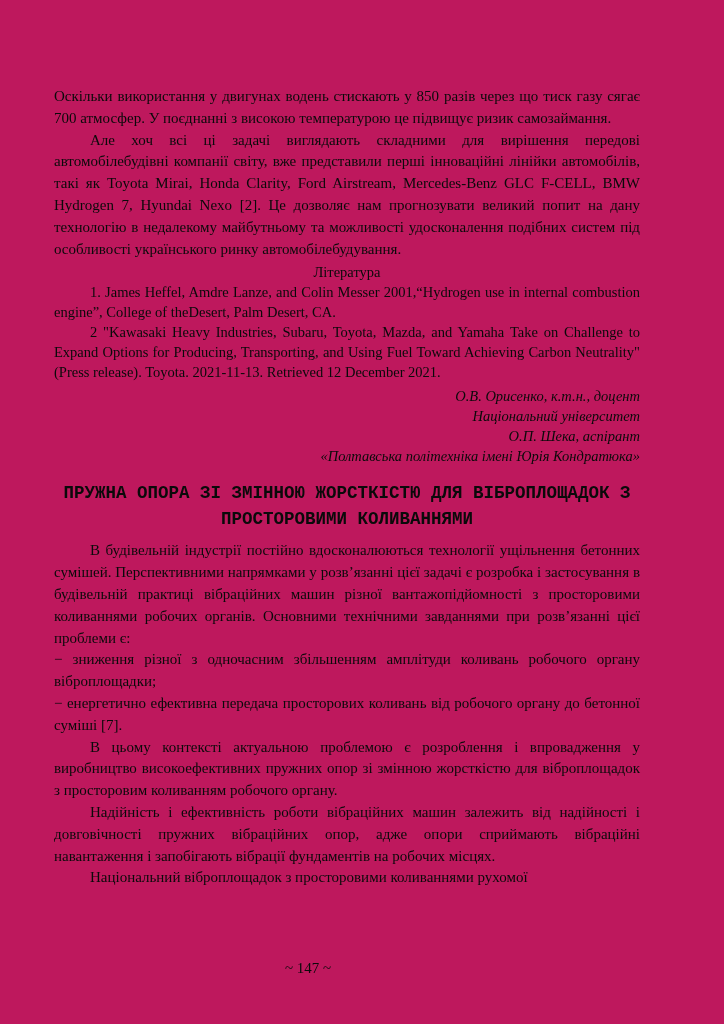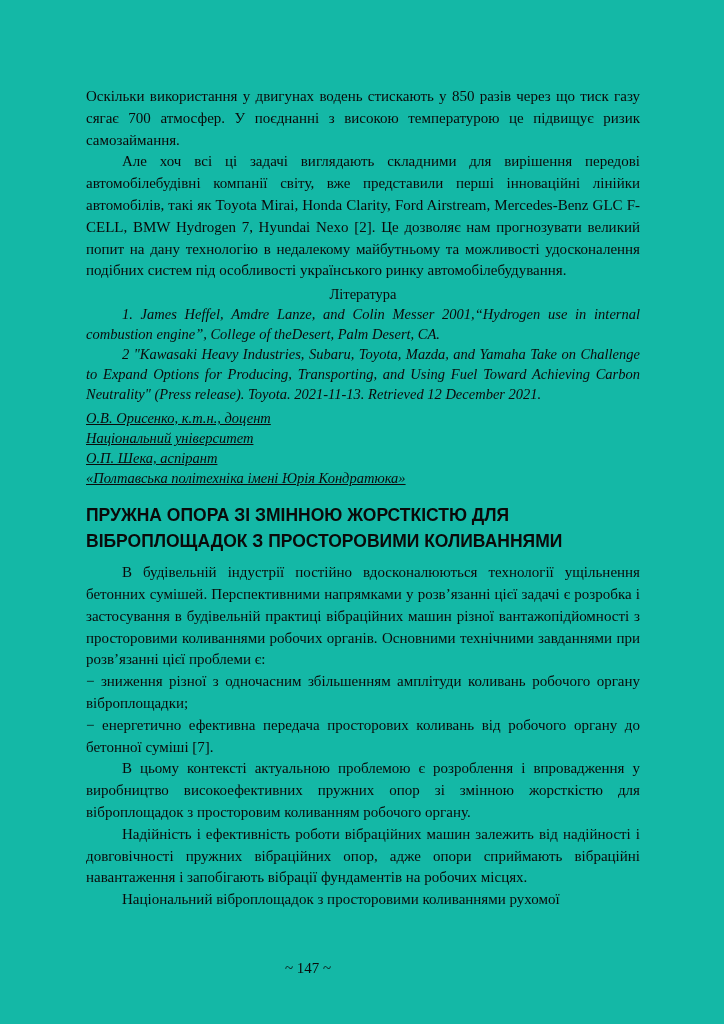--- a/index.html
+++ b/index.html
@@ -4,23 +4,23 @@
 <style>
   html, body {
     margin: 0;
     padding: 0;
     background: #ffffff;
   }
   .page {
     position: relative;
     width: 724px;
     height: 1024px;
-    background: #14b8a6;
+    background: #be185d;
     box-sizing: border-box;
-    padding: 86px 84px 0 86px;
+    padding: 86px 84px 0 54px;
     font-family: "Liberation Serif", "DejaVu Serif", serif;
     color: #0a0a0a;
     overflow: hidden;
   }
   .content p {
     margin: 0;
   }
   .body-text {
     font-size: 15px;
     line-height: 21.8px;
@@ -34,46 +34,45 @@
   }
   .ref-heading {
     font-size: 14.5px;
     line-height: 20px;
     text-align: center;
     margin-top: 2px !important;
   }
   .ref {
     font-size: 14.5px;
     line-height: 20px;
-    font-style: italic;
     text-align: justify;
     text-indent: 36px;
   }
   .udc {
     font-size: 15px;
     font-weight: bold;
     margin-top: 56px !important;
     line-height: 20px;
   }
   .authors {
     margin-top: 4px;
-    text-align: left;
-    text-decoration: underline;
+    text-align: right;
   }
   .authors p {
     font-size: 14.5px;
     line-height: 20px;
     font-style: italic;
   }
   .article-title {
     margin: 14px 0 8px 0;
     font-size: 17.5px;
     font-weight: bold;
     line-height: 26px;
-    font-family: Liberation Sans, sans-serif;
+    text-align: center;
+    font-family: Liberation Mono, monospace;
   }
   .page-number {
     position: absolute;
     bottom: 46px;
     left: 0;
     width: 616px;
     text-align: center;
     font-size: 15px;
     line-height: 20px;
   }

